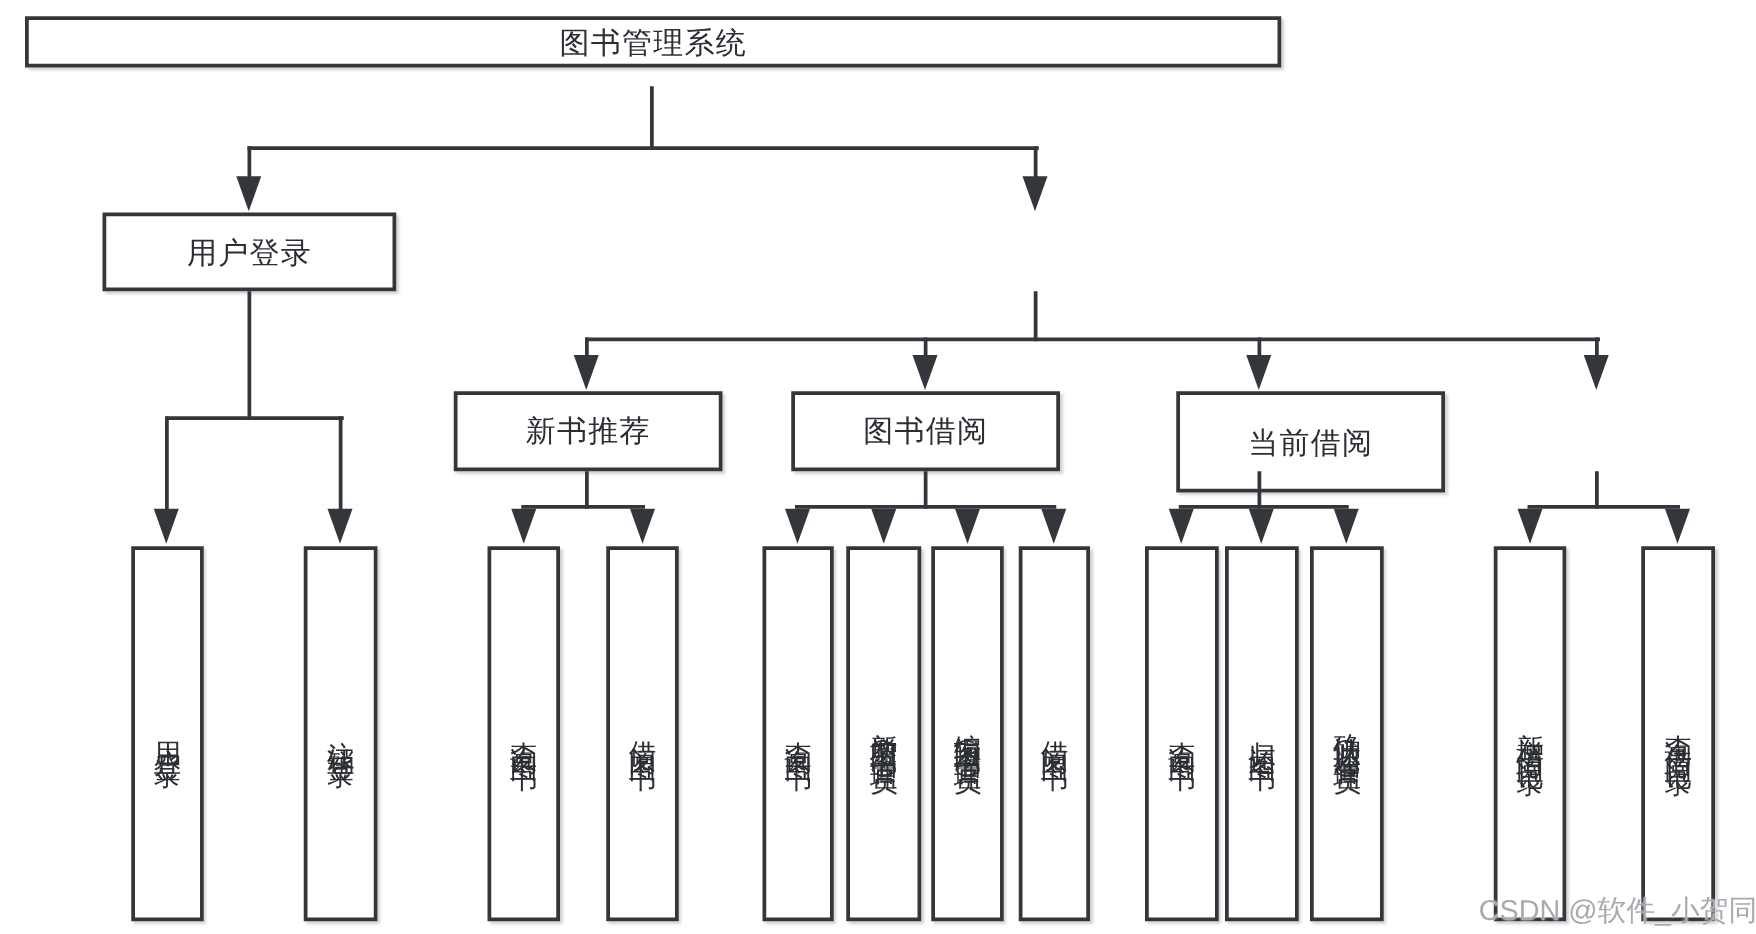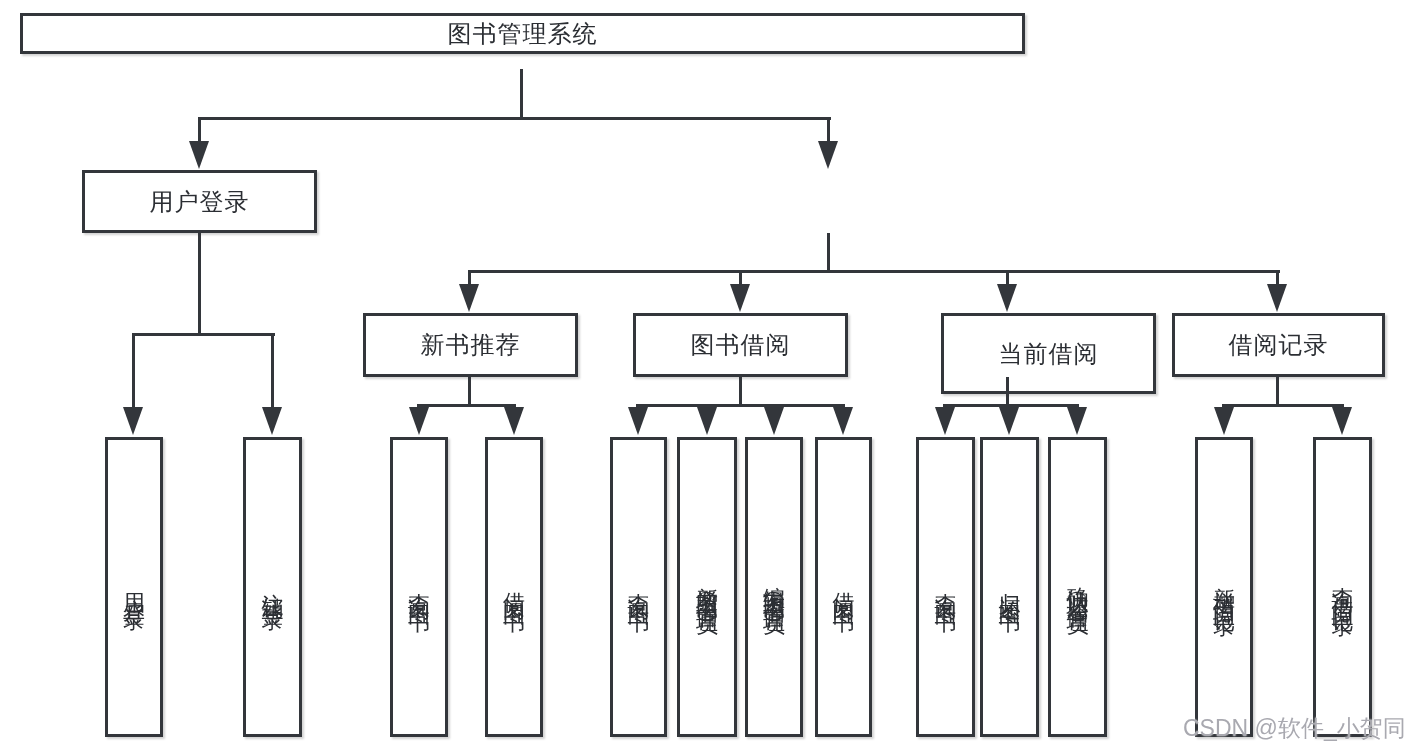--- a/index.html
+++ b/index.html
@@ -92,23 +92,20 @@
 
   <div class="box" style="left:633px;top:313px;width:215px;height:64px;">
     <span>图书借阅</span>
   </div>
   <div class="box" style="left:363px;top:313px;width:215px;height:64px;">
     <span>新书推荐</span>
   </div>
   <div class="box" style="left:902px;top:313px;width:215px;height:81px;margin-left:39px;">
     <span>当前借阅</span>
   </div>
-  <div class="box" style="left:1172px;top:313px;width:213px;height:64px;">
-    <span>借阅记录</span>
-  </div>
 
   <div class="vl" style="left:468px;top:377px;height:30px;"></div>
   <div class="hl" style="left:417px;top:404px;width:99px;"></div>
   <div class="arr" style="left:409px;top:407px;"></div>
   <div class="arr" style="left:504px;top:407px;"></div>
 
   <div class="vl" style="left:739px;top:377px;height:30px;"></div>
   <div class="hl" style="left:636px;top:404px;width:209px;"></div>
   <div class="arr" style="left:628px;top:407px;"></div>
   <div class="arr" style="left:697px;top:407px;"></div>

